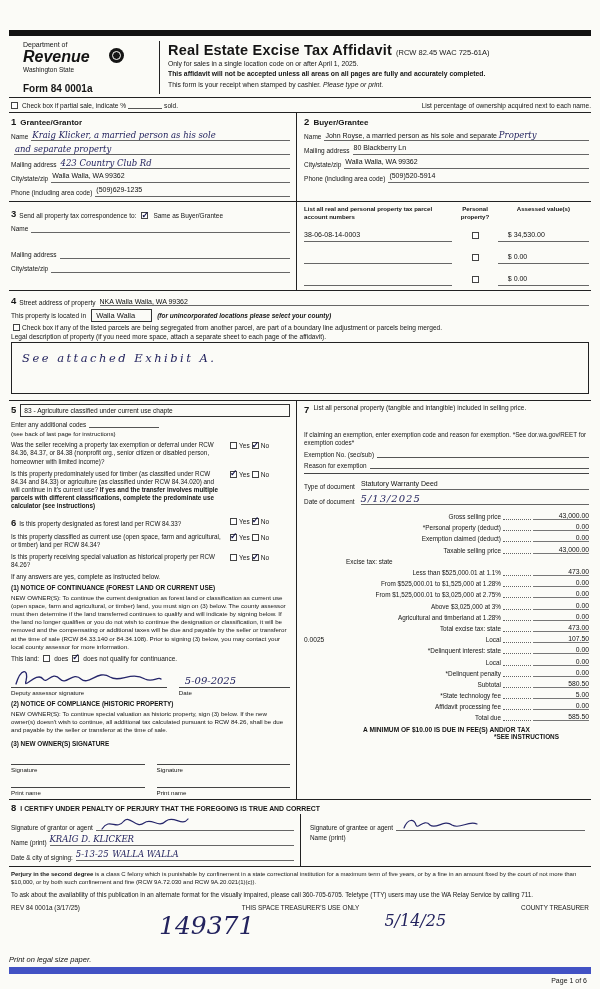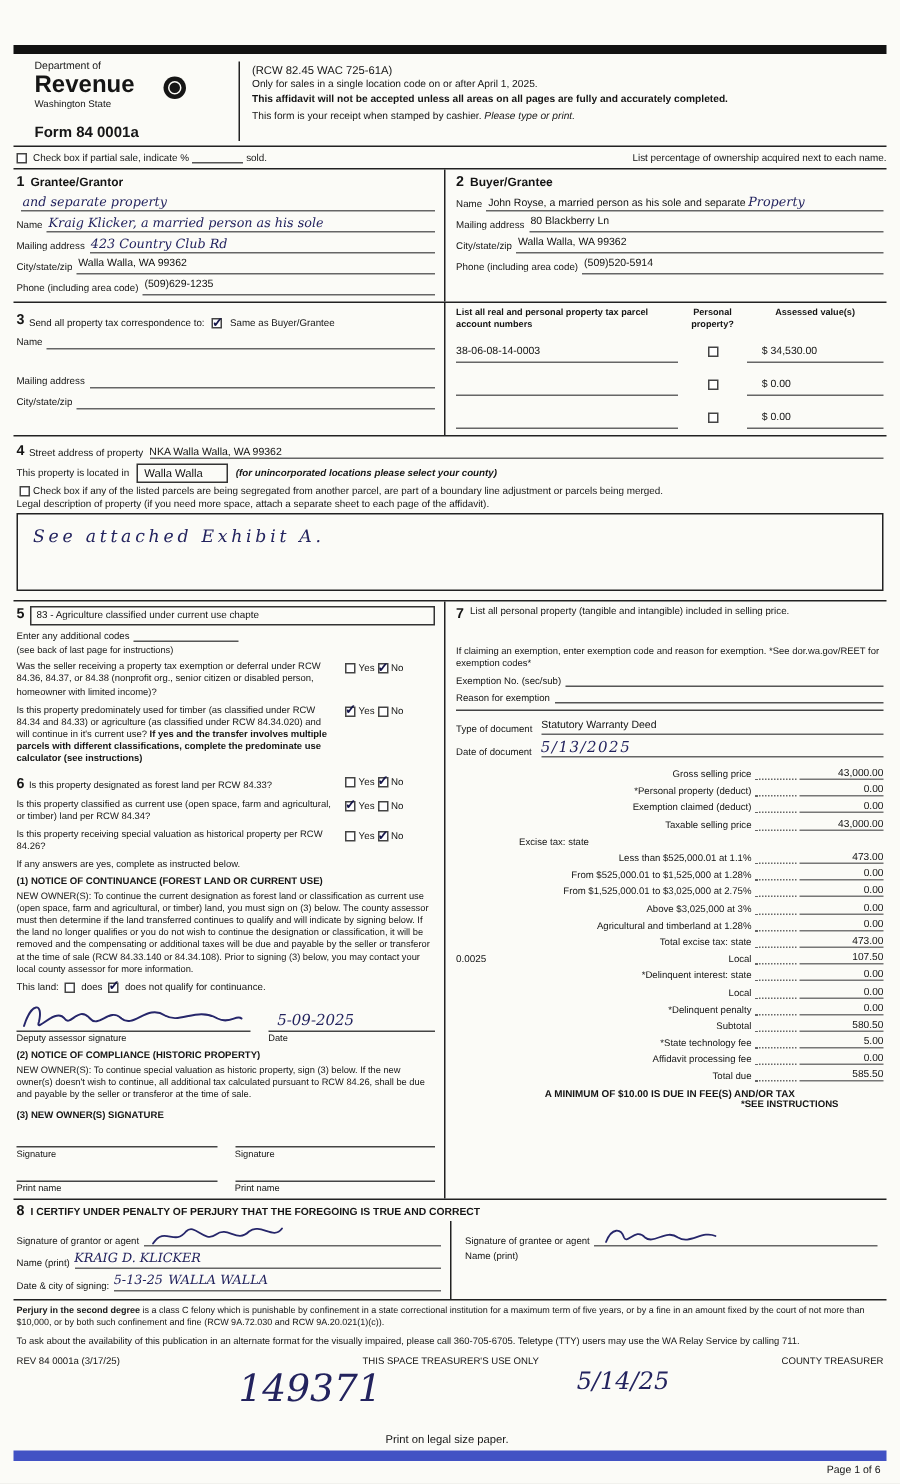--- a/index.html
+++ b/index.html
@@ -9,21 +9,21 @@
 .blackbar{height:6px;background:#121212;margin-top:30px;}
 .b{font-weight:bold;}.i{font-style:italic;}
 .hw{font-family:"DejaVu Serif",serif;font-style:italic;color:#23235e;font-size:8.5px;}
 .typed{font-size:7px;color:#111;}
 .cb{display:inline-block;width:7px;height:7px;border:1px solid #444;background:#fff;position:relative;vertical-align:-1px;flex:none;margin:0 2px;}
 .cb[data-checked="true"]::after{content:"\2713";position:absolute;left:-1px;top:-3.5px;font-size:9px;font-weight:bold;color:#16164a;}
 
 .header{display:flex;padding:5px 0 3px;border-bottom:1.2px solid #222;}
 .hd-left{width:150px;flex:none;padding-left:14px;}
 .dept{font-size:7px;}
-.rev-row{display:flex;align-items:flex-end;gap:19px;}
+.rev-row{display:flex;align-items:flex-start;gap:19px;font-style:italic;}
 .rev-name{font-size:16px;font-weight:bold;}
 .logo{width:15px;height:15px;border-radius:50%;background:#151515;position:relative;flex:none;}
 .logo::after{content:"";position:absolute;inset:3px;border-radius:50%;border:1.5px solid #fbfbf7;}
 .wa-state{font-size:6.5px;}
 .form-num{font-size:10px;font-weight:bold;margin-top:10px;}
 .hd-right{flex:1;border-left:1.5px solid #222;padding:1px 0 0 8px;}
 .title-row{display:flex;align-items:baseline;gap:4px;}
 .title{font-size:14.5px;font-weight:bold;letter-spacing:.2px;}
 .title-ref{font-size:7.5px;}
 .note{font-size:6.8px;margin-top:2px;line-height:1.25;}
@@ -95,21 +95,21 @@
 .s8head{display:flex;align-items:baseline;gap:4px;padding:2px 2px 1px;font-size:6.9px;font-weight:bold;}
 .s8col{width:50%;padding:1px 6px 5px 2px;}
 .s8col.right{border-left:1px solid #222;padding-left:9px;}
 
 .perjury{font-size:6px;line-height:1.35;padding:3px 2px 2px;}
 .access{font-size:6.3px;padding:3px 2px 1px;line-height:1.3;}
 .revrow{display:flex;justify-content:space-between;font-size:6.4px;padding:4px 2px 0;}
 .stamp{display:flex;height:44px;}
 .stamp-num{font-size:25px;margin-left:150px;}
 .stamp-date{font-size:16px;margin-left:130px;}
-.printnote{font-size:7.5px;text-align:center;padding-right:4px;}
+.printnote{font-size:7.5px;font-style:italic;text-align:left;padding-right:4px;}
 .bluebar{height:7px;background:#4252c4;margin-top:3px;}
 .pagenum{font-size:7px;text-align:right;padding:3px 4px 0 0;}
 </style>
 </head>
 <body>
 
 <div class="page">
   <div class="blackbar"></div>
 
   <div class="header">
@@ -117,20 +117,21 @@
       <div class="dept">Department of</div>
       <div class="rev-row">
         <span class="rev-name">Revenue</span>
         <span class="logo"></span>
       </div>
       <div class="wa-state">Washington State</div>
       <div class="form-num">Form 84 0001a</div>
     </div>
     <div class="hd-right">
       <div class="title-row">
+        <span class="title">Real Estate Excise Tax Affidavit</span>
         <span class="title-ref">(RCW 82.45 WAC 725-61A)</span>
       </div>
       <div class="note">Only for sales in a single location code on or after April 1, 2025.</div>
       <div class="note b">This affidavit will not be accepted unless all areas on all pages are fully and accurately completed.</div>
       <div class="note"><span>This form is your receipt when stamped by cashier. </span><span class="i">Please type or print.</span></div>
     </div>
   </div>
 
   <div class="partial">
     <div class="pl">
@@ -142,25 +143,25 @@
     <div>List percentage of ownership acquired next to each name.</div>
   </div>
 
   <div class="twocol">
     <div class="colL">
       <div class="sec-title">
           <span class="secnum">1</span>
           <span>Grantee/Grantor</span>
         </div>
       <div class="frow">
-          <span class="fill"><span class="hw">and separate property</span></span>
-        </div>
-      <div class="frow">
           <span class="lab">Name</span>
           <span class="fill"><span class="hw">Kraig Klicker, a married person as his sole</span></span>
+        </div>
+      <div class="frow">
+          <span class="fill"><span class="hw">and separate property</span></span>
         </div>
       <div class="frow">
           <span class="lab">Mailing address</span>
           <span class="fill"><span class="hw">423 Country Club Rd</span></span>
         </div>
       <div class="frow">
           <span class="lab">City/state/zip</span>
           <span class="fill"><span class="typed">Walla Walla, WA 99362</span></span>
         </div>
       <div class="frow">

